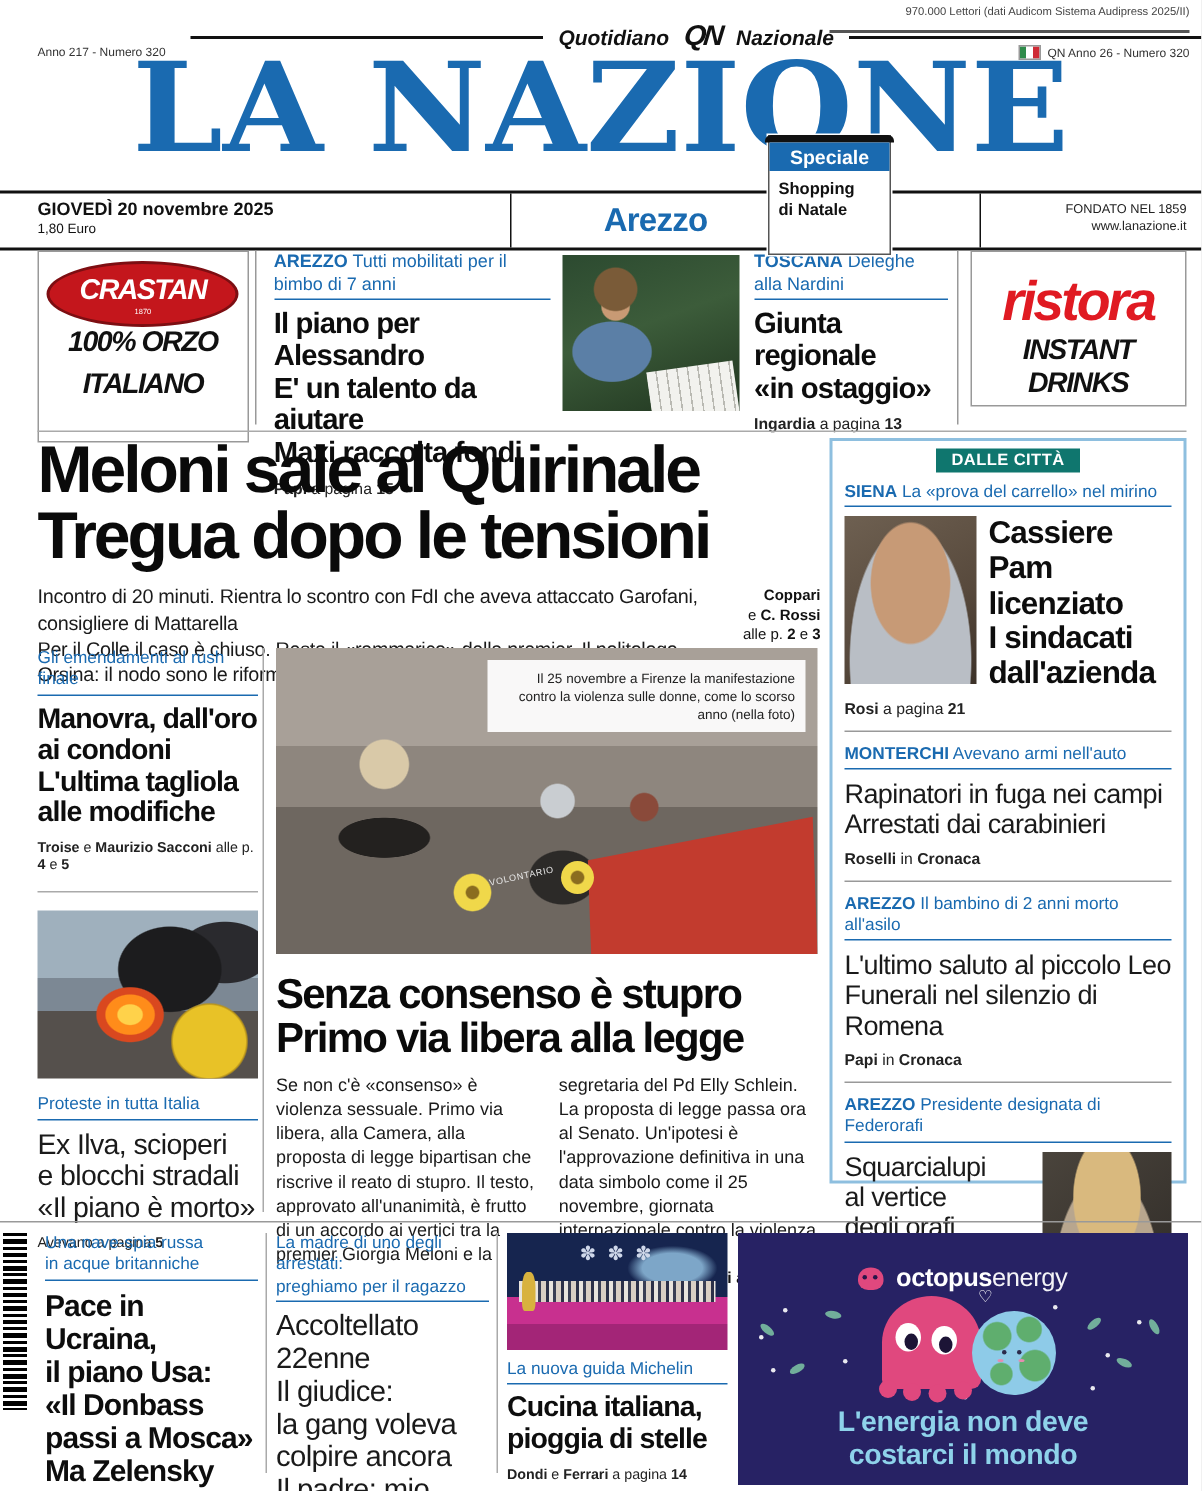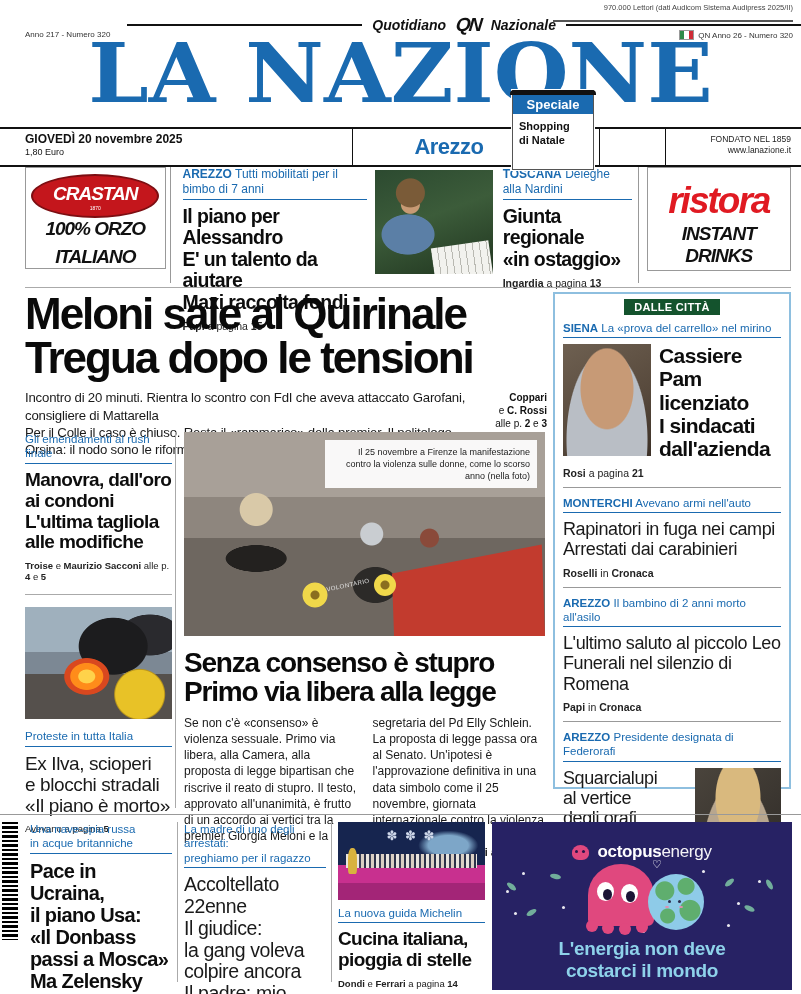--- a/index.html
+++ b/index.html
@@ -12,21 +12,21 @@
   .qnrow .rule{height:2px;background:#111;width:235px;}
   .qnrow .qtxt{font-size:14px;font-weight:700;font-style:italic;white-space:nowrap;}
   .qnlogo{font-size:19px;font-weight:900;font-style:italic;letter-spacing:-2px;transform:skewX(-6deg);}
   .annoL{position:absolute;top:30px;left:25px;font-size:8px;color:#333;}
   .annoR{position:absolute;top:30px;right:8px;font-size:8px;color:#333;display:flex;align-items:center;gap:4px;}
   .flag{width:13px;height:8px;display:inline-block;background:linear-gradient(to right,#2e8b4a 0 33%,#fff 33% 66%,#cf2b36 66%);border:0.5px solid #999;}
   .masthead{position:absolute;top:30px;left:0;right:0;text-align:center;
     font-family:"DejaVu Serif",serif;font-weight:700;font-size:86px;line-height:1;color:#1a6ab0;letter-spacing:0px;transform:scaleY(.96);}
   
   .datebar{position:absolute;top:127px;left:0;right:0;height:36px;border-top:2px solid #111;border-bottom:2px solid #111;display:flex;}
-  .db-c1{width:315px;padding:3px 12px 0 25px;border-right:1px solid #111;}
+  .db-c1{width:315px;padding:3px 0 0 25px;border-right:1px solid #111;}
   .db-date{font-size:12px;font-weight:700;}
   .db-price{font-size:9px;margin-top:1px;}
   .db-c2{width:246px;display:flex;align-items:center;justify-content:center;gap:40px;}
   .db-ed{font-size:22px;font-weight:700;color:#1a6ab0;letter-spacing:-0.5px;}
   .db-plus{font-size:24px;font-weight:700;color:#1a6ab0;}
   .db-c3{width:65px;border-left:1px solid #111;}
   .db-c4{flex:1;border-left:1px solid #111;text-align:right;padding:5px 10px 0 0;font-size:8.5px;color:#222;line-height:1.35;}
   .speciale{position:absolute;left:512px;top:90px;width:80px;height:78px;background:#fff;border:1px solid #555;z-index:6;box-shadow:0 0 0 1px #fff;}
   .spec-spine{height:5px;background:#111;border-radius:4px 4px 0 0;margin:-1px -3px 0 -3px;}
   .spec-band{background:#1a6ab0;color:#fff;font-weight:700;font-size:13px;text-align:center;padding:2px 0;}
@@ -34,21 +34,21 @@
   
   .kick{color:#1a6ab0;font-size:12px;border-bottom:1.5px solid #1a6ab0;padding-bottom:2px;margin-bottom:6px;line-height:1.25;}
   .kick .kt{font-weight:700;}
   .hl-b{font-weight:700;letter-spacing:-0.6px;line-height:1.1;color:#0d0d0d;}
   .hl-l{font-weight:400;letter-spacing:-0.4px;line-height:1.12;color:#1a1a1a;}
   .byl{font-size:10.5px;color:#222;margin-top:7px;}
   .vdiv{position:absolute;width:1px;background:#aaa;}
   .hdiv{position:absolute;height:1px;background:#aaa;}
   
   .toprow{position:absolute;top:167px;left:25px;right:10px;height:116px;display:flex;}
-  .ad-crastan{width:146px;height:102px;border:1px solid #999;text-align:center;padding-top:6px;box-sizing:border-box;}
+  .ad-crastan{width:146px;height:128px;border:1px solid #999;text-align:center;padding-top:6px;box-sizing:border-box;}
   .cr-oval{width:124px;height:40px;margin:0 auto;background:#c4161c;border-radius:50%;border:2px solid #7d0e12;color:#fff;font-weight:700;font-style:italic;font-size:19px;line-height:36px;letter-spacing:-1px;}
   .cr-year{font-size:5px;color:#fff;margin-top:-13px;position:relative;}
   .cr-line{font-size:19px;font-weight:700;font-style:italic;letter-spacing:-1px;line-height:1.05;margin-top:8px;}
   .ts1{width:212px;padding:0 8px 0 12px;box-sizing:border-box;}
   .ts1 .hl-b,.ts2 .hl-b{font-size:19.5px;}
   .photo{position:relative;overflow:hidden;}
   .photo-boy{width:122px;height:104px;margin-top:3px;background:
      radial-gradient(circle at 30% 22%,#7a5b38 0 14px,transparent 15px),
      radial-gradient(circle at 30% 33%,#c89a74 0 9px,transparent 10px),
      radial-gradient(ellipse at 28% 62%,#5b7fa6 0 26px,transparent 27px),
@@ -59,21 +59,21 @@
   .ri-name{color:#e01a22;font-size:37px;font-weight:700;font-style:italic;letter-spacing:-2px;line-height:1;margin-top:14px;}
   .ri-sub{font-size:19px;font-weight:700;font-style:italic;letter-spacing:-1px;margin-top:4px;}
   
   .lead{position:absolute;top:292px;left:25px;width:522px;}
   .lead-h{font-size:44px;font-weight:700;letter-spacing:-2px;line-height:0.99;color:#0a0a0a;}
   .lead-deck-row{display:flex;margin-top:10px;}
   .lead-deck{width:448px;font-size:13.2px;line-height:1.32;color:#1a1a1a;letter-spacing:-0.2px;}
   .lead-byl{flex:1;text-align:right;font-size:10px;line-height:1.3;padding-top:2px;}
   
   .rbox{position:absolute;left:553px;top:292px;width:238px;height:497px;border:2px solid #8ebfdf;box-sizing:border-box;padding:5px 8px;}
-  .rtag{width:96px;margin:0 auto 6px auto;background:#14532d;color:#fff;font-weight:700;font-size:11px;text-align:center;padding:2px 0;letter-spacing:0.3px;}
+  .rtag{width:96px;margin:0 auto 6px auto;background:#0f766e;color:#fff;font-weight:700;font-size:11px;text-align:center;padding:2px 0;letter-spacing:0.3px;}
   .rbox .kick{font-size:11.5px;}
   .rs1-flex{display:flex;gap:8px;}
   .photo-man{width:88px;height:112px;flex:none;background:
      radial-gradient(ellipse at 50% 40%,#c79a76 0 26px,transparent 27px),
      radial-gradient(ellipse at 50% 86%,#b9bec5 0 40px,transparent 41px),
      linear-gradient(150deg,#6e6051 0%,#57493c 60%,#3c3128 100%);}
   .rs1-hl{font-size:21px;}
   .rdiv{height:1px;background:#999;margin:8px 0;}
   .rs-hl{font-size:18px;}
   .rs4-flex{display:flex;gap:8px;}

